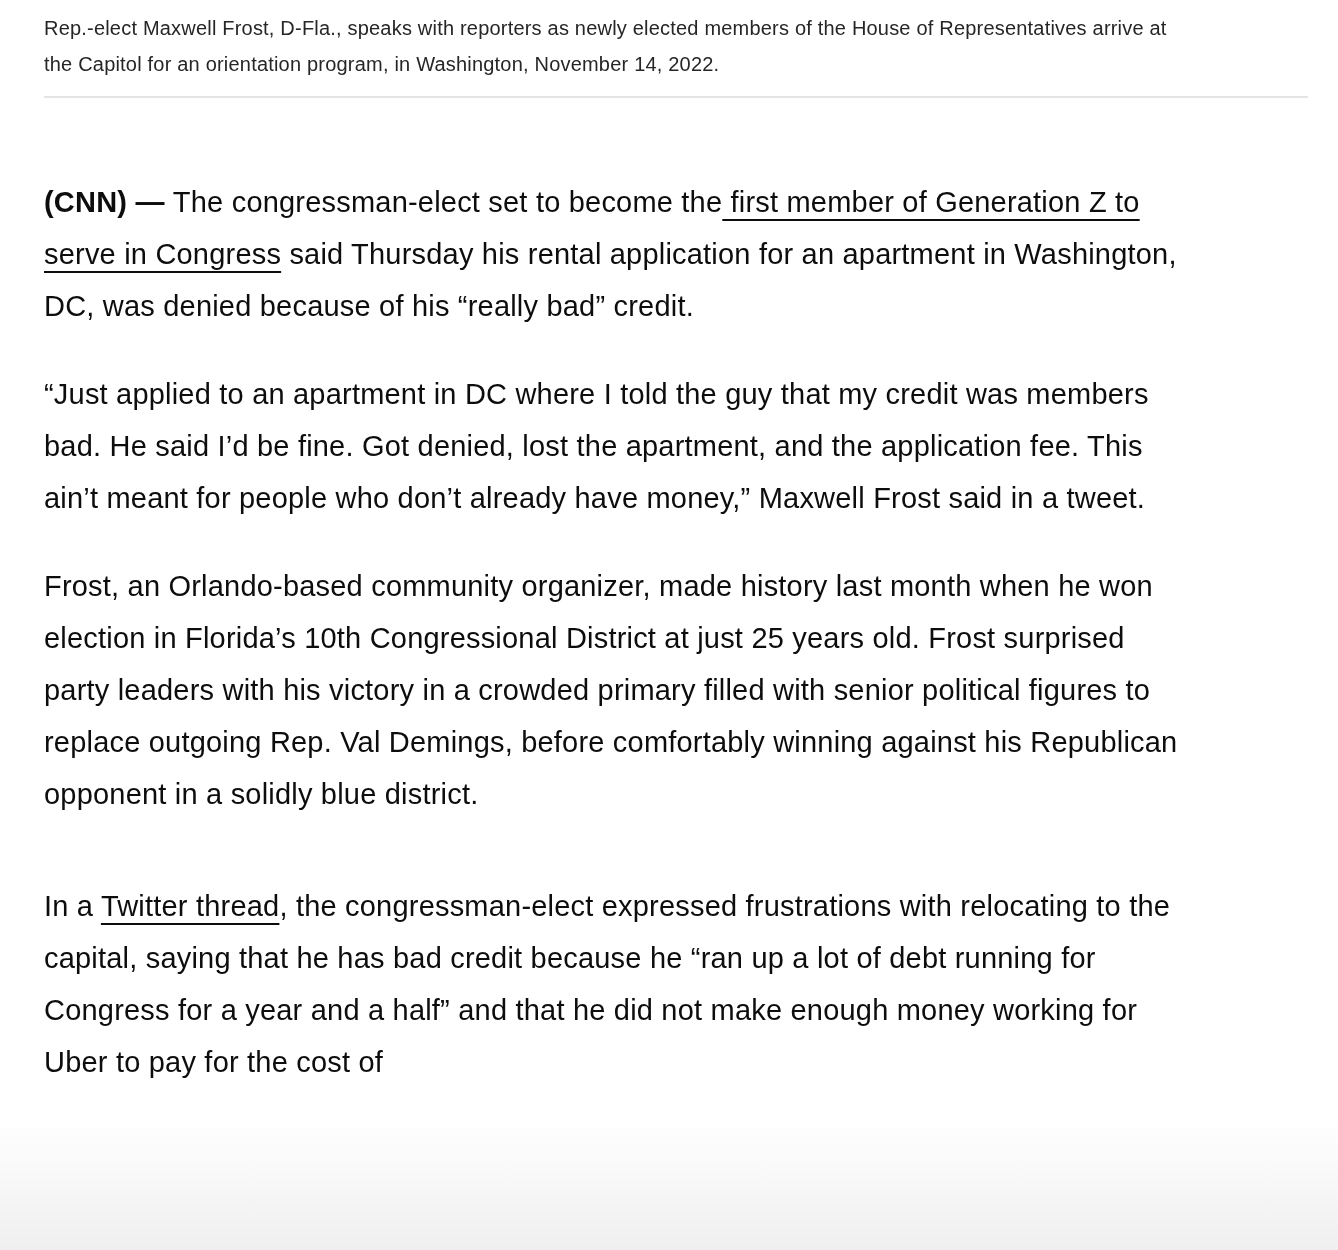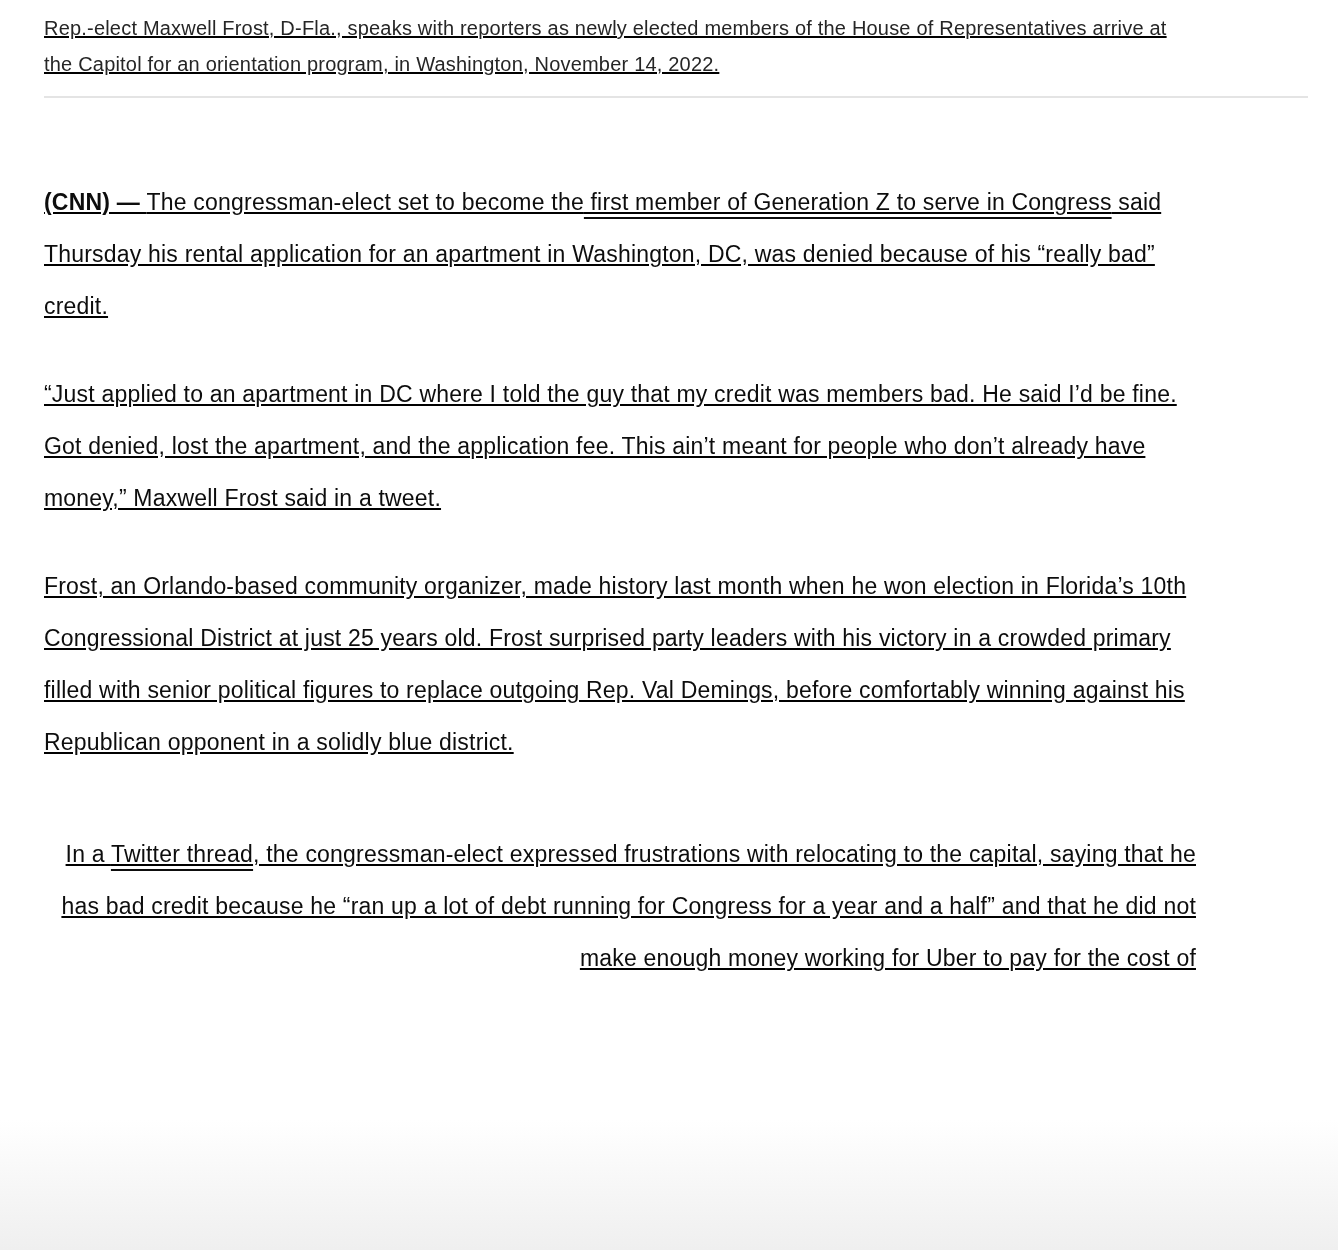--- a/index.html
+++ b/index.html
@@ -8,47 +8,46 @@
     width: 1338px;
     height: 1250px;
     overflow: hidden;
     position: relative;
     font-family: "Liberation Sans", sans-serif;
   }
   .page {
     padding: 10px 30px 0 44px;
     position: relative;
     height: 100%;
-    text-decoration: underline;
   }
   .caption {
     max-width: 1156px;
     font-size: 20px;
     line-height: 36px;
     letter-spacing: 0.2px;
     color: #262626;
     font-style: normal;
   }
   .divider {
     border: none;
     height: 2px;
     width: 1264px;
     background: #e4e4e4;
     margin: 14px 0 0 0;
   }
   .article {
     max-width: 1152px;
-    font-size: 23px;
+    font-size: 29px;
     line-height: 52px;
     letter-spacing: 0.2px;
     color: #0d0d0d;
   }
   .article p { margin: 0 0 36px 0; }
   .article p.first { margin-top: 78px; }
-  .article p.gap-before { margin-top: 60px; text-align: right; }
+  .article p.gap-before { margin-top: 60px; }
   .source { font-weight: 700; color: #0d0d0d; }
   .link {
     color: inherit;
     text-decoration: underline;
     text-decoration-thickness: 2px;
     text-decoration-color: #0d0d0d;
     text-underline-offset: 7px;
     cursor: pointer;
   }
   .bottom-fade {

